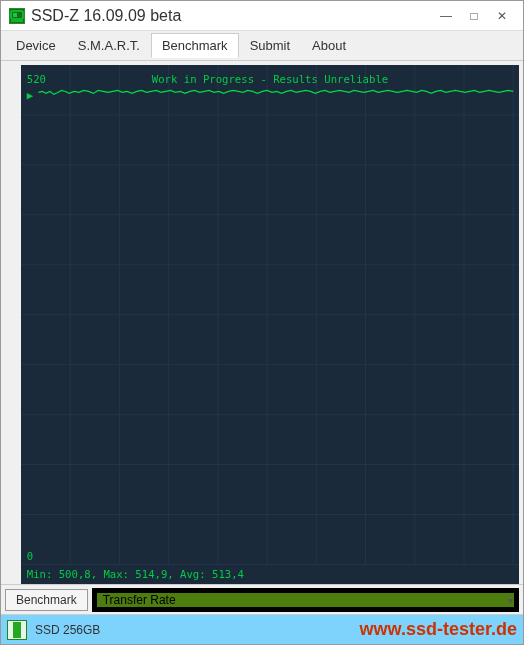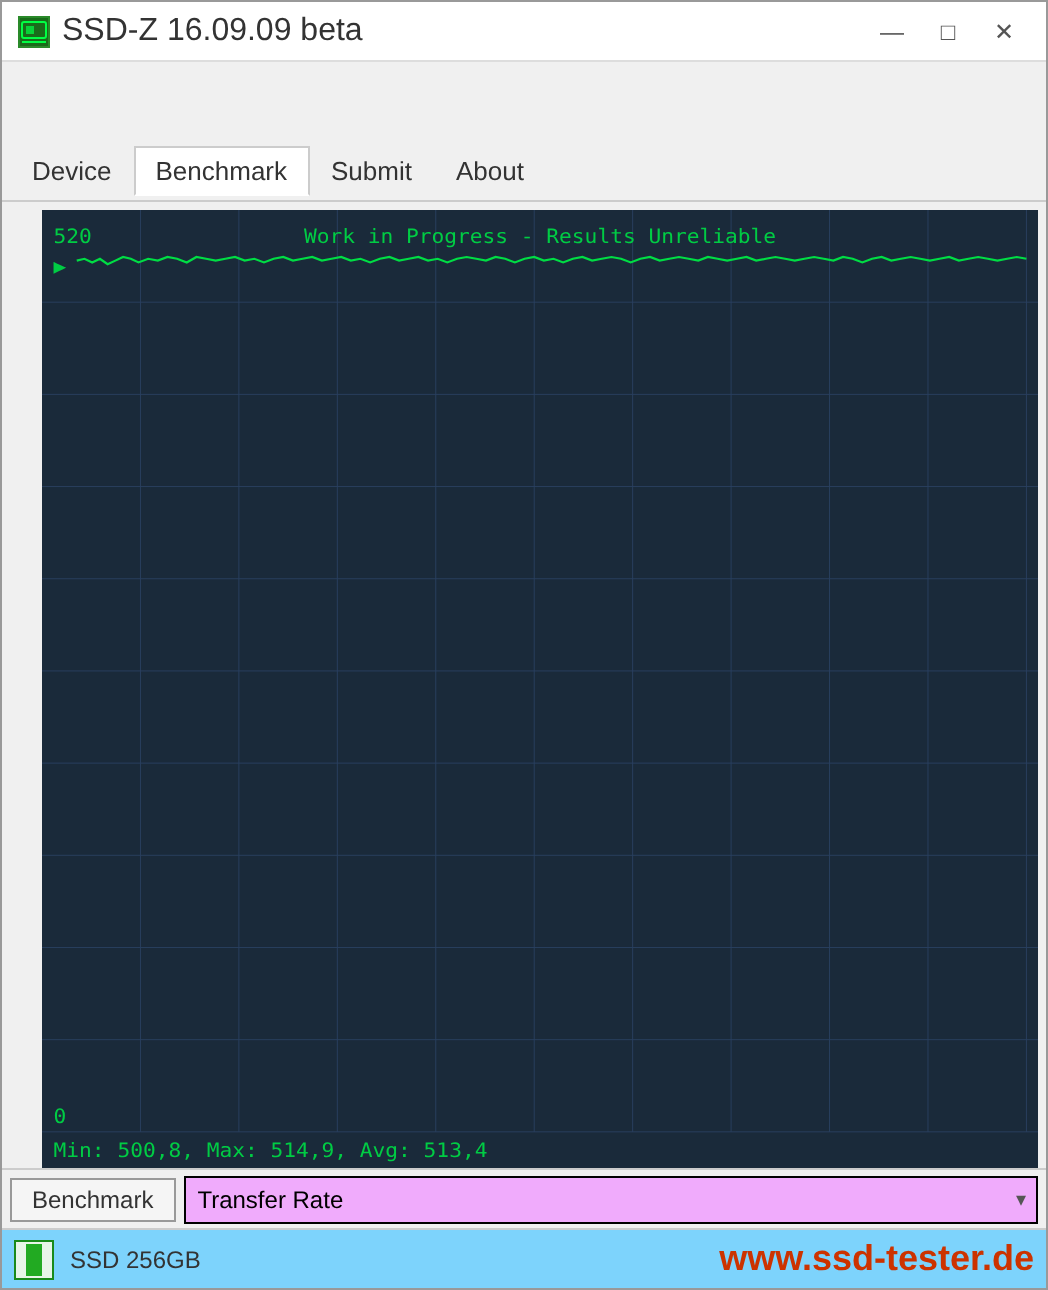--- a/index.html
+++ b/index.html
@@ -68,21 +68,20 @@
     }
 
     
     .menu-bar {
       height: 30px;
       background: #f0f0f0;
       display: flex;
       align-items: center;
       padding: 0 4px;
       border-bottom: 1px solid #ccc;
-      margin-top: 40px;
     }
     .menu-item {
       padding: 4px 10px;
       cursor: pointer;
       font-size: 13px;
       color: #333;
       border: 1px solid transparent;
     }
     .menu-item.active {
       background: #fff;
@@ -118,22 +117,22 @@
       color: #333;
       white-space: nowrap;
     }
     .dropdown-wrapper {
       flex: 1;
       position: relative;
     }
     .dropdown-wrapper select {
       width: 100%;
       height: 24px;
-      border: 1px solid #000000;
-      background: #f0abfc;
+      border: 5px solid #000000;
+      background: #4d7c0f;
       padding: 0 6px;
       font-size: 12px;
       cursor: pointer;
       appearance: none;
     }
     .dropdown-arrow {
       position: absolute;
       right: 6px;
       top: 50%;
       transform: translateY(-50%);
@@ -205,20 +204,21 @@
     </div>
     <div class="title-controls">
       <button class="title-btn">—</button>
       <button class="title-btn">□</button>
       <button class="title-btn close">✕</button>
     </div>
   </div>
 
   <div class="menu-bar">
     <div class="menu-item">Device</div>
+    <div class="menu-item">S.M.A.R.T.</div>
     <div class="menu-item active">Benchmark</div>
     <div class="menu-item">Submit</div>
     <div class="menu-item">About</div>
   </div>
 
   <div class="chart-container">
     <svg class="chart" viewBox="0 0 516 530" preserveAspectRatio="none">
 
       <rect width="516" height="530" fill="#1a2a3a"></rect>
 

